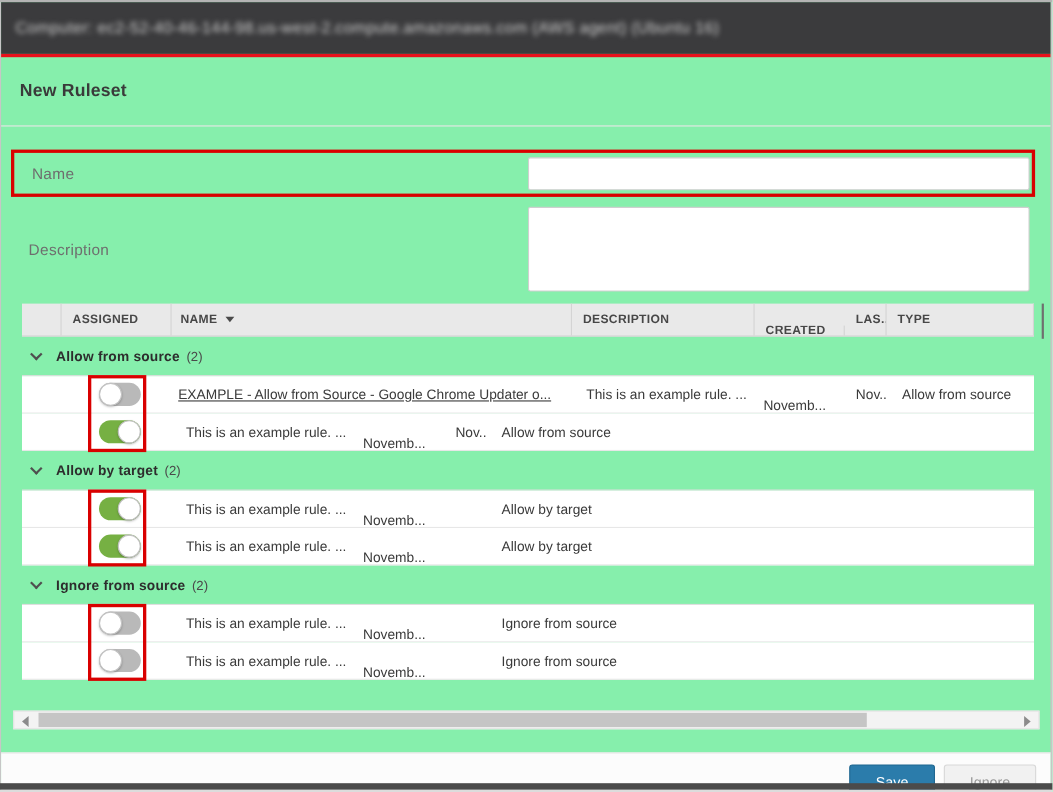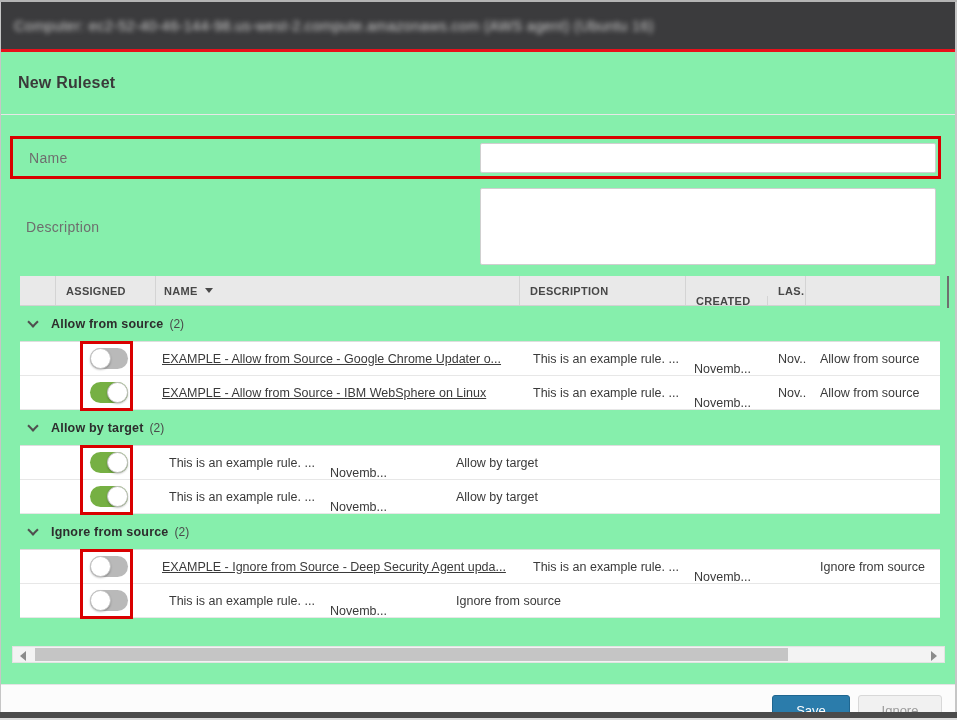--- a/index.html
+++ b/index.html
@@ -122,20 +122,23 @@
       </div>
       <div class="th c3">
           <span>DESCRIPTION</span>
         </div>
       <div class="th c4">
           <span>CREATED</span>
         </div>
       <div class="th c5">
           <span>LAS...</span>
         </div>
+      <div class="th c6">
+          <span>TYPE</span>
+        </div>
       <div class="v-scroll-hint"></div>
     </div>
 
     <div class="group-header">
       <span class="chevron"></span>
       <span class="group-label">Allow from source</span>
       <span class="group-count">(2)</span>
     </div>
     <div class="group-rows">
       <div class="toggle-annotation"></div>
@@ -152,21 +155,20 @@
         <div class="cell c5">Nov...</div>
         <div class="cell c6">Allow from source</div>
       </div>
       <div class="row">
         <div class="cell c0"></div>
         <div class="cell c1">
           <div class="toggle on">
               <div class="knob"></div>
             </div>
         </div>
-        <div class="cell c2">EXAMPLE - Allow from Source - IBM WebSphere on Linux</div>
         <div class="cell c3">This is an example rule. ...</div>
         <div class="cell c4">Novemb...</div>
         <div class="cell c5">Nov...</div>
         <div class="cell c6">Allow from source</div>
       </div>
     </div>
 
     <div class="group-header">
       <span class="chevron"></span>
       <span class="group-label">Allow by target</span>
@@ -207,21 +209,20 @@
     </div>
     <div class="group-rows">
       <div class="toggle-annotation"></div>
       <div class="row">
         <div class="cell c0"></div>
         <div class="cell c1">
           <div class="toggle">
               <div class="knob"></div>
             </div>
         </div>
-        <div class="cell c2">EXAMPLE - Ignore from Source - Deep Security Agent upda...</div>
         <div class="cell c3">This is an example rule. ...</div>
         <div class="cell c4">Novemb...</div>
         <div class="cell c5"></div>
         <div class="cell c6">Ignore from source</div>
       </div>
       <div class="row">
         <div class="cell c0"></div>
         <div class="cell c1">
           <div class="toggle">
               <div class="knob"></div>

